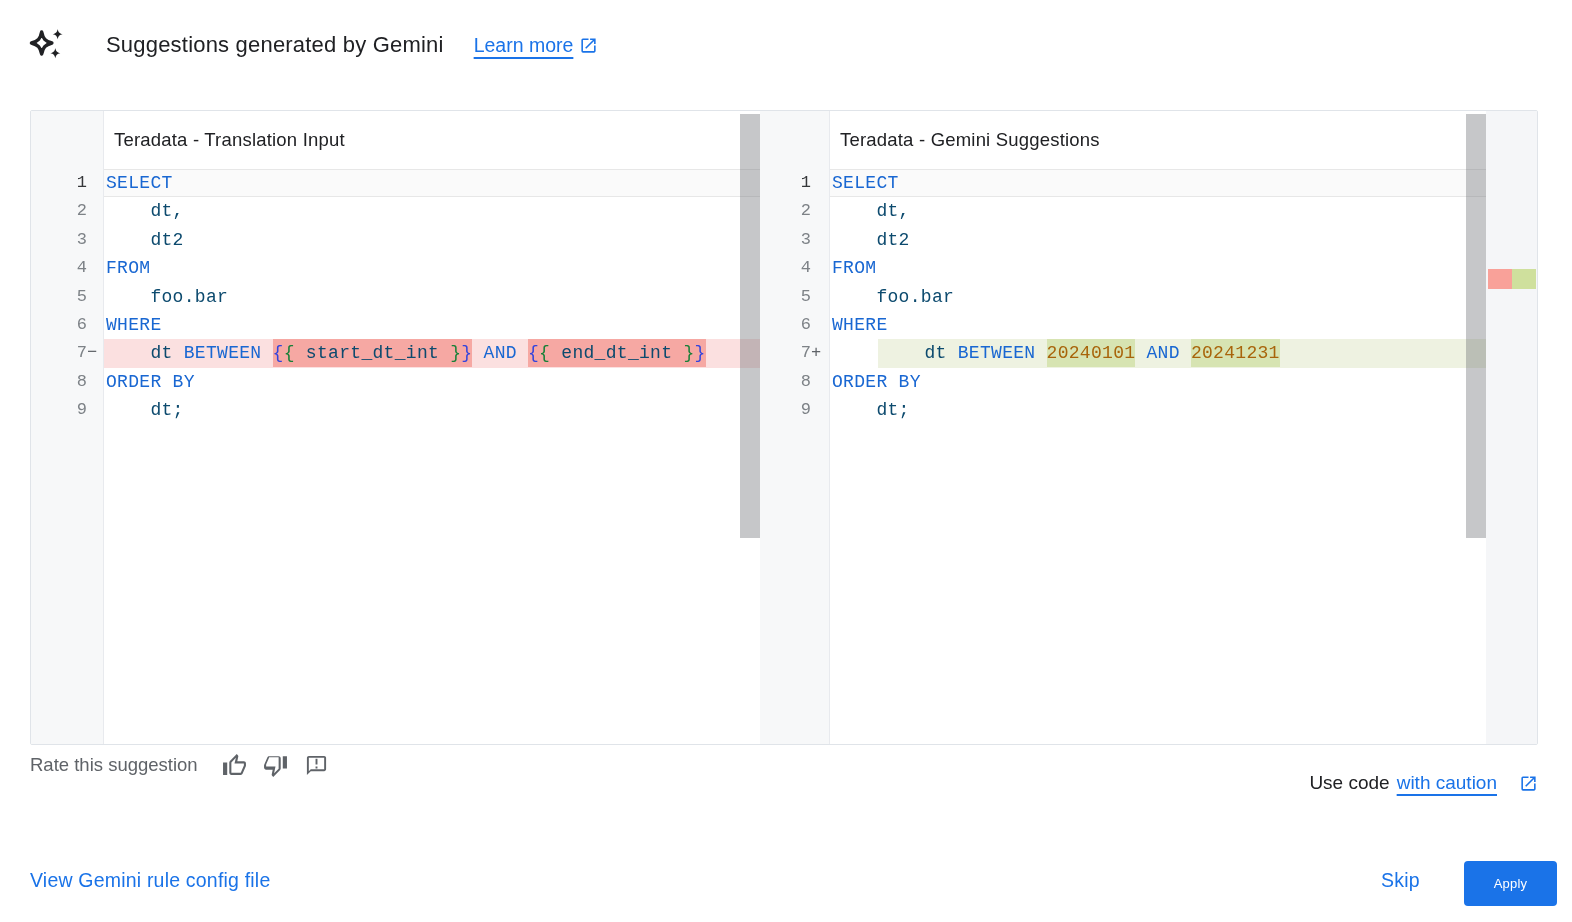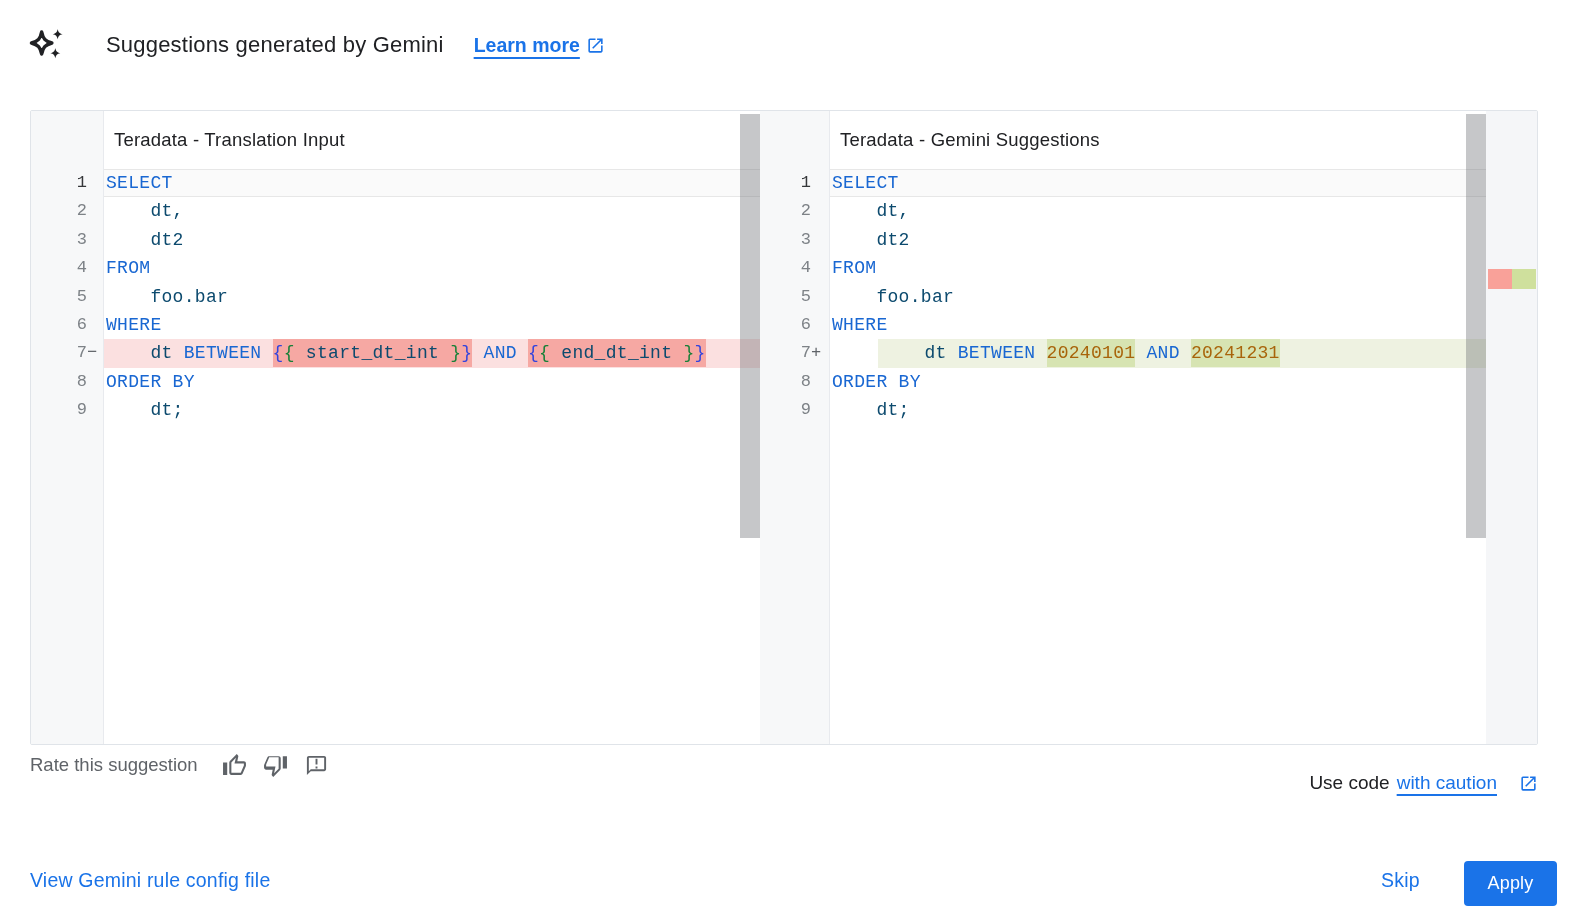--- a/index.html
+++ b/index.html
@@ -4,21 +4,21 @@
 <style>
   * { margin:0; padding:0; box-sizing:border-box; }
   html,body { width:1572px; height:922px; background:#ffffff; font-family:"Liberation Sans",sans-serif; overflow:hidden; }
   .page { position:relative; width:1572px; height:922px; background:#fff; }
 
   
   .hdr { position:absolute; left:27px; top:25px; display:flex; align-items:center; }
   .hdr-icon { width:40px; height:40px; flex:0 0 auto; }
   .hdr-title { margin-left:39px; font-size:22px; color:#202124; letter-spacing:.2px; }
   .learn { margin-left:30px; display:flex; align-items:center; gap:6px; cursor:pointer; }
-  .learn-text { color:var(--accent); font-size:19.5px; font-weight:700; text-decoration:underline; text-decoration-thickness:2px; text-underline-offset:5px; }
+  .learn-text { color:var(--accent); font-size:19.5px; font-weight:400; text-decoration:underline; text-decoration-thickness:2px; text-underline-offset:5px; }
 
   
   .diff { position:absolute; left:30px; top:110px; width:1508px; height:635px; border:1px solid #e0e4e9; border-radius:2px; background:#fff; display:flex; overflow:hidden; }
   .editor { position:relative; height:100%; }
   .editor.left  { width:729px; }
   .editor.right { flex:1; }
 
   .gutter { position:absolute; left:0; top:0; bottom:0; background:#f7f8f9; border-right:1px solid #e8eaee; }
   .editor.left  .gutter { width:73px; }
   .editor.right .gutter { width:70px; }
@@ -64,21 +64,21 @@
   .icon-btn svg { fill:#5f6368; }
 
   .usecode { position:absolute; right:34px; top:772px; display:flex; align-items:center; font-size:19px; }
   .usecode .prefix { color:#202124; }
   .caution { margin-left:7px; display:flex; align-items:center; gap:22px; cursor:pointer; }
   .caution-text { color:var(--accent); text-decoration:underline; text-decoration-thickness:2px; text-underline-offset:5px; }
 
   
   .viewcfg { position:absolute; left:30px; top:869px; font-size:19.5px; font-weight:500; color:var(--accent); letter-spacing:.2px; cursor:pointer; background:none; border:none; font-family:inherit; }
   .skip { position:absolute; left:1381px; top:869px; font-size:19.5px; font-weight:500; color:var(--accent); letter-spacing:.2px; cursor:pointer; background:none; border:none; font-family:inherit; }
-  .apply { position:absolute; left:1464px; top:861px; width:93px; height:45px; background:var(--accent); color:#fff; font-size:18px; font-weight:500; letter-spacing:.2px; border:none; border-radius:4px; display:flex; align-items:center; justify-content:center; cursor:pointer; font-family:inherit; }
+  .apply { position:absolute; left:1464px; top:861px; width:93px; height:45px; background:var(--accent); color:#fff; font-size:13px; font-weight:500; letter-spacing:.2px; border:none; border-radius:4px; display:flex; align-items:center; justify-content:center; cursor:pointer; font-family:inherit; }
 </style>
 </head>
 <body>
 
 <div class="page">
 
   <div class="hdr">
     <svg class="hdr-icon" viewBox="0 0 24 24">
       <path d="M8.8 4.2 C9.6 8.2 10.9 9.7 14.9 10.8 C10.9 11.9 9.6 13.4 8.8 17.4 C8 13.4 6.7 11.9 2.7 10.8 C6.7 9.7 8 8.2 8.8 4.2 Z" fill="none" stroke="#202124" stroke-width="2.1" stroke-linejoin="round"></path>
       <path d="M18.4 2.4 C18.8 4.4 19.4 5.1 21.4 5.5 C19.4 5.9 18.8 6.6 18.4 8.6 C18 6.6 17.4 5.9 15.4 5.5 C17.4 5.1 18 4.4 18.4 2.4 Z" fill="#202124"></path>

